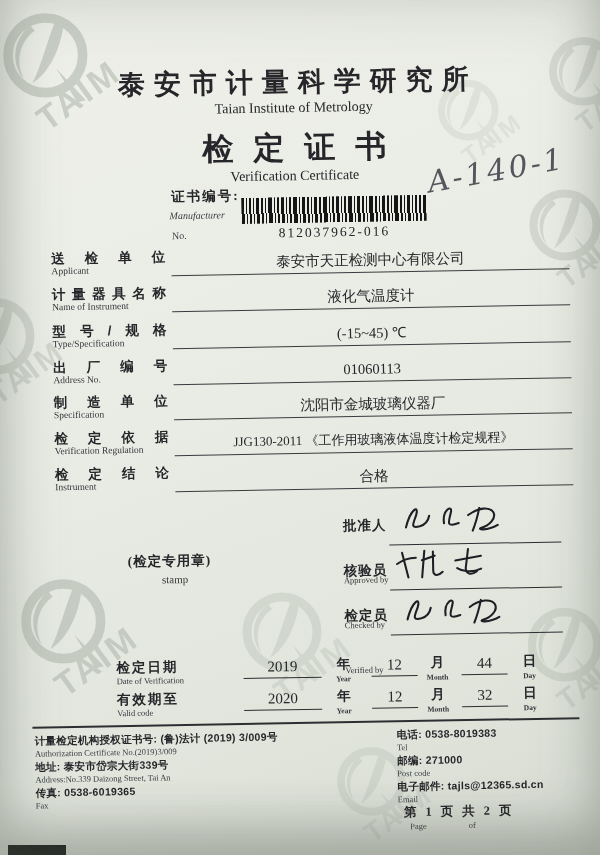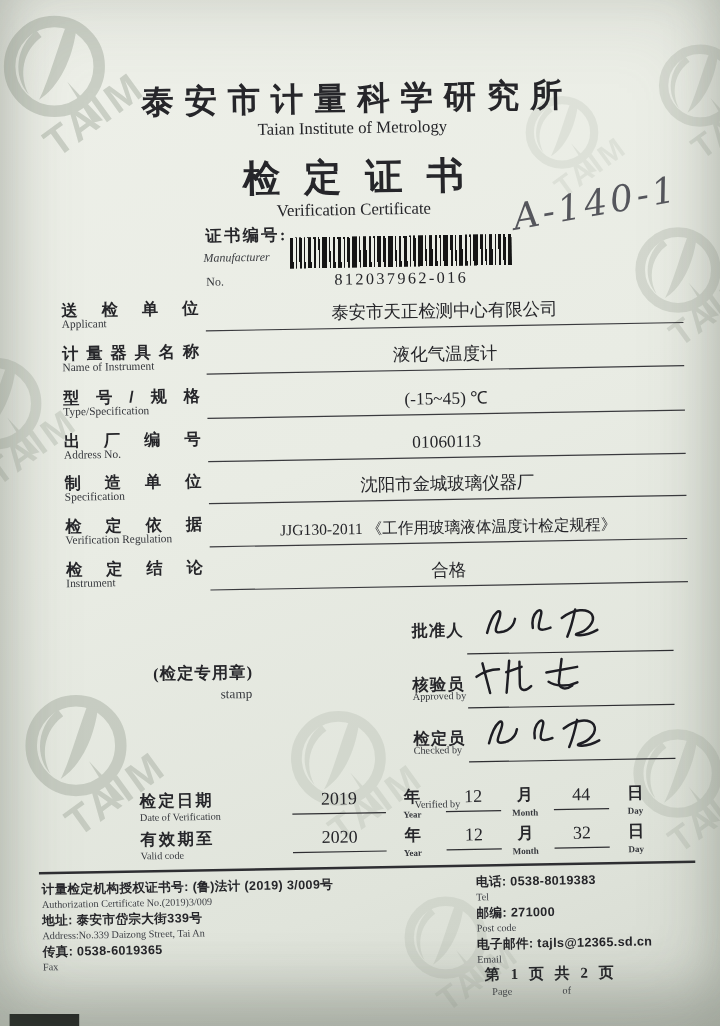--- a/index.html
+++ b/index.html
@@ -40,21 +40,21 @@
   .lz { position:absolute; left:55px; top:0; width:114px; font-size:13.5px; font-weight:bold;
         text-align:justify; text-align-last:justify; font-family:"Liberation Sans",sans-serif; }
   .le { position:absolute; left:55px; top:16px; font-size:9.5px; color:#35373c; }
   .val { position:absolute; left:175px; top:2px; width:398px; height:26px; line-height:26px;
          text-align:center; font-size:14.5px; border-bottom:1.6px solid #3a3a3e; }
   .r1{top:246px}.r2{top:282px}.r3{top:319px}.r4{top:355px}.r5{top:390px}.r6{top:426px}.r7{top:462px}
   .r6 .val{font-size:13px}
 
   
   .stamp-zh { left:126px; top:550px; font-size:13.5px; font-weight:bold; letter-spacing:1px; }
-  .stamp-en { left:160px; top:571px; font-size:11px; color:#35373c;margin-left:22px; }
+  .stamp-en { left:160px; top:571px; font-size:11px; color:#35373c; }
   .sg-lz { left:342px; font-size:13.5px; font-weight:bold; letter-spacing:1px; font-family:"Liberation Sans",sans-serif; }
   .sg-le { left:342px; font-size:8.5px; color:#35373c;margin-top:40px; }
   .sig-line { left:388px; width:172px; border-bottom:1.6px solid #2e2e32; height:0; }
   .sig { position:absolute; color:#1e1e24; }
 
   
   .drow { position:absolute; left:0; width:600px; height:34px; }
   .d-lz { position:absolute; left:113px; top:0; font-size:13.5px; font-weight:bold; letter-spacing:2px; font-family:"Liberation Sans",sans-serif; }
   .d-le { position:absolute; left:113px; top:17px; font-size:8.5px; color:#35373c; }
   .d-num { position:absolute; top:0; height:22px; line-height:20px; text-align:center;

